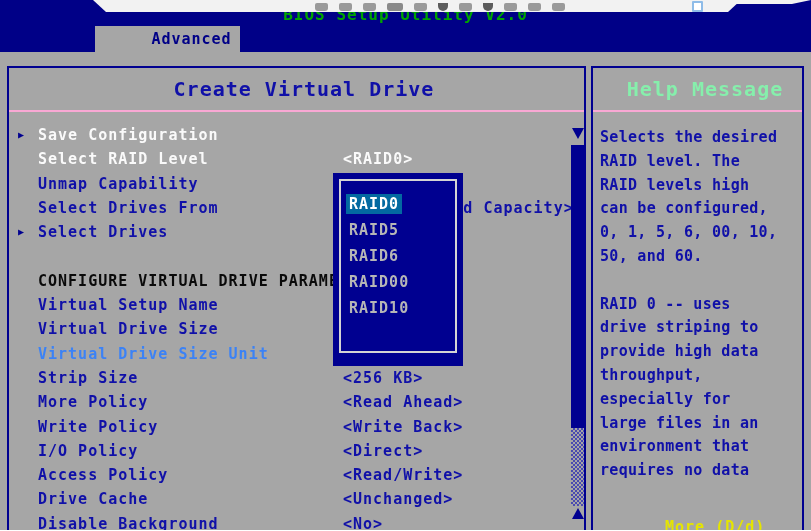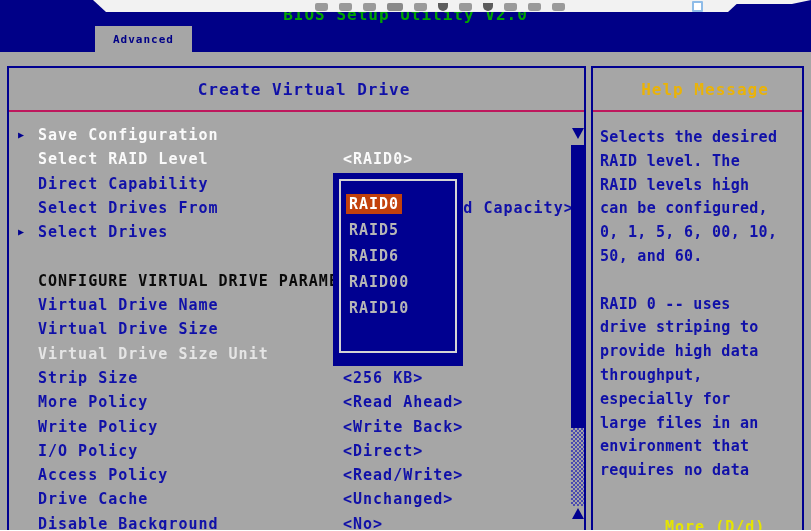--- a/index.html
+++ b/index.html
@@ -25,59 +25,59 @@
   #corner-wedge{position:absolute;right:0;top:0;width:62px;height:13px;background:#000087;
     clip-path:polygon(0 100%,100% 0,100% 100%);z-index:11;}
   
   #title{
     position:absolute;left:0;top:5px;width:811px;text-align:center;z-index:1;
     color:#00a400;font-size:16px;letter-spacing:1px;
   }
   
   #tab-advanced{
     position:absolute;left:95px;top:26px;width:97px;height:26px;
-    background:#a6a6a6;color:#000087;font-size:11px;letter-spacing:1px;
-    display:flex;align-items:center;justify-content:center;
+    background:#a6a6a6;color:#000087;font-size:15px;letter-spacing:1px;
+    display:flex;align-items:center;justify-content:center;padding-left:48px;
   }
   
   #content-bg{position:absolute;left:0;top:52px;width:811px;height:479px;background:#a6a6a6;}
   .panel{position:absolute;top:66px;border:2px solid #000090;box-sizing:border-box;overflow:hidden;}
   #panel-main{left:7px;width:579px;height:470px;}
   #panel-help{left:591px;width:213px;height:470px;}
   .panel-title{
-    height:42px;border-bottom:2px solid #be185d;
+    height:42px;border-bottom:2px solid #f9a8d4;
     display:flex;align-items:center;justify-content:center;
-    font-size:16px;letter-spacing:1px;padding-left:15px;
+    font-size:20px;letter-spacing:1px;padding-left:15px;
   }
   #panel-main .panel-title{color:#1010a8;}
-  #panel-help .panel-title{color:#eab308;}
+  #panel-help .panel-title{color:#86efac;}
   
   #option-list{position:absolute;left:0;top:56px;width:100%;}
   .row{position:relative;height:24.3px;font-size:15px;letter-spacing:1px;white-space:pre;}
   .row .arrow{position:absolute;left:9px;top:5px;font-size:10px;color:#000090;letter-spacing:0;}
   .row .label{position:absolute;left:29px;top:2px;}
   .row .value{position:absolute;left:334px;top:2px;}
   .row.white{color:#fafafa;}
   .row.normal{color:#1010a8;}
   .row.section{color:#0a0a0a;}
-  .row.disabled{color:#e5e5e5;}
+  .row.disabled{color:#3b82f6;}
   
   .sb-arrow{position:absolute;left:563px;width:0;height:0;border-left:6px solid transparent;border-right:6px solid transparent;}
   #sb-arrow-down{top:60px;border-top:11px solid #000090;}
   #sb-arrow-up{top:440px;border-bottom:11px solid #000090;}
   #sb-thumb{position:absolute;left:562px;top:77px;width:13px;height:283px;background:#000090;}
   #sb-track{position:absolute;left:562px;top:360px;width:13px;height:78px;
     background:repeating-conic-gradient(#4a4ab0 0% 25%, #a6a6a6 0% 50%);background-size:4px 4px;}
   
   #popup{position:absolute;left:333px;top:173px;width:130px;height:193px;background:#000090;z-index:6;}
   #popup-inner{position:absolute;left:6px;top:6px;right:6px;bottom:13px;border:2px solid #d4d4d4;}
   #popup-items{padding-top:13px;}
   .p-item{height:26px;padding-left:5px;font-size:15px;letter-spacing:1px;color:#b6b6b6;white-space:pre;}
   .p-item .txt{display:inline-block;padding:1px 3px;}
-  .p-item.sel .txt{background:#c2410c;color:#ffffff;}
+  .p-item.sel .txt{background:#0369a1;color:#ffffff;}
   
   #help-lines{position:absolute;left:7px;top:60px;right:3px;font-size:15px;letter-spacing:0.3px;color:#1010a8;}
   .h-line{height:23.8px;white-space:pre;overflow:hidden;}
   #more-indicator{position:absolute;left:72px;top:450px;font-size:15px;letter-spacing:1px;color:#e5e500;}
 </style>
 </head>
 <body>
 
 <div id="screen">
 
@@ -106,26 +106,26 @@
     <span>Advanced</span>
   </div>
 
   <div id="panel-main" class="panel">
     <div class="panel-title">
       <span>Create Virtual Drive</span>
     </div>
     <div id="option-list">
         <div class="row white"><span class="arrow">▶</span><span class="label">Save Configuration</span></div>
         <div class="row white"><span class="label">Select RAID Level</span><span class="value">&lt;RAID0&gt;</span></div>
-        <div class="row normal"><span class="label">Direct Capability</span></div>
+        <div class="row normal"><span class="label">Unmap Capability</span></div>
         <div class="row normal"><span class="label">Select Drives From</span><span class="value">&lt;Unconfigured Capacity&gt;</span></div>
         <div class="row normal"><span class="arrow">▶</span><span class="label">Select Drives</span></div>
         <div class="row normal"></div>
         <div class="row section"><span class="label">CONFIGURE VIRTUAL DRIVE PARAMETERS:</span></div>
-        <div class="row normal"><span class="label">Virtual Drive Name</span></div>
+        <div class="row normal"><span class="label">Virtual Setup Name</span></div>
         <div class="row normal"><span class="label">Virtual Drive Size</span></div>
         <div class="row disabled"><span class="label">Virtual Drive Size Unit</span></div>
         <div class="row normal"><span class="label">Strip Size</span><span class="value">&lt;256 KB&gt;</span></div>
         <div class="row normal"><span class="label">More Policy</span><span class="value">&lt;Read Ahead&gt;</span></div>
         <div class="row normal"><span class="label">Write Policy</span><span class="value">&lt;Write Back&gt;</span></div>
         <div class="row normal"><span class="label">I/O Policy</span><span class="value">&lt;Direct&gt;</span></div>
         <div class="row normal"><span class="label">Access Policy</span><span class="value">&lt;Read/Write&gt;</span></div>
         <div class="row normal"><span class="label">Drive Cache</span><span class="value">&lt;Unchanged&gt;</span></div>
         <div class="row normal"><span class="label">Disable Background</span><span class="value">&lt;No&gt;</span></div>
       </div>

